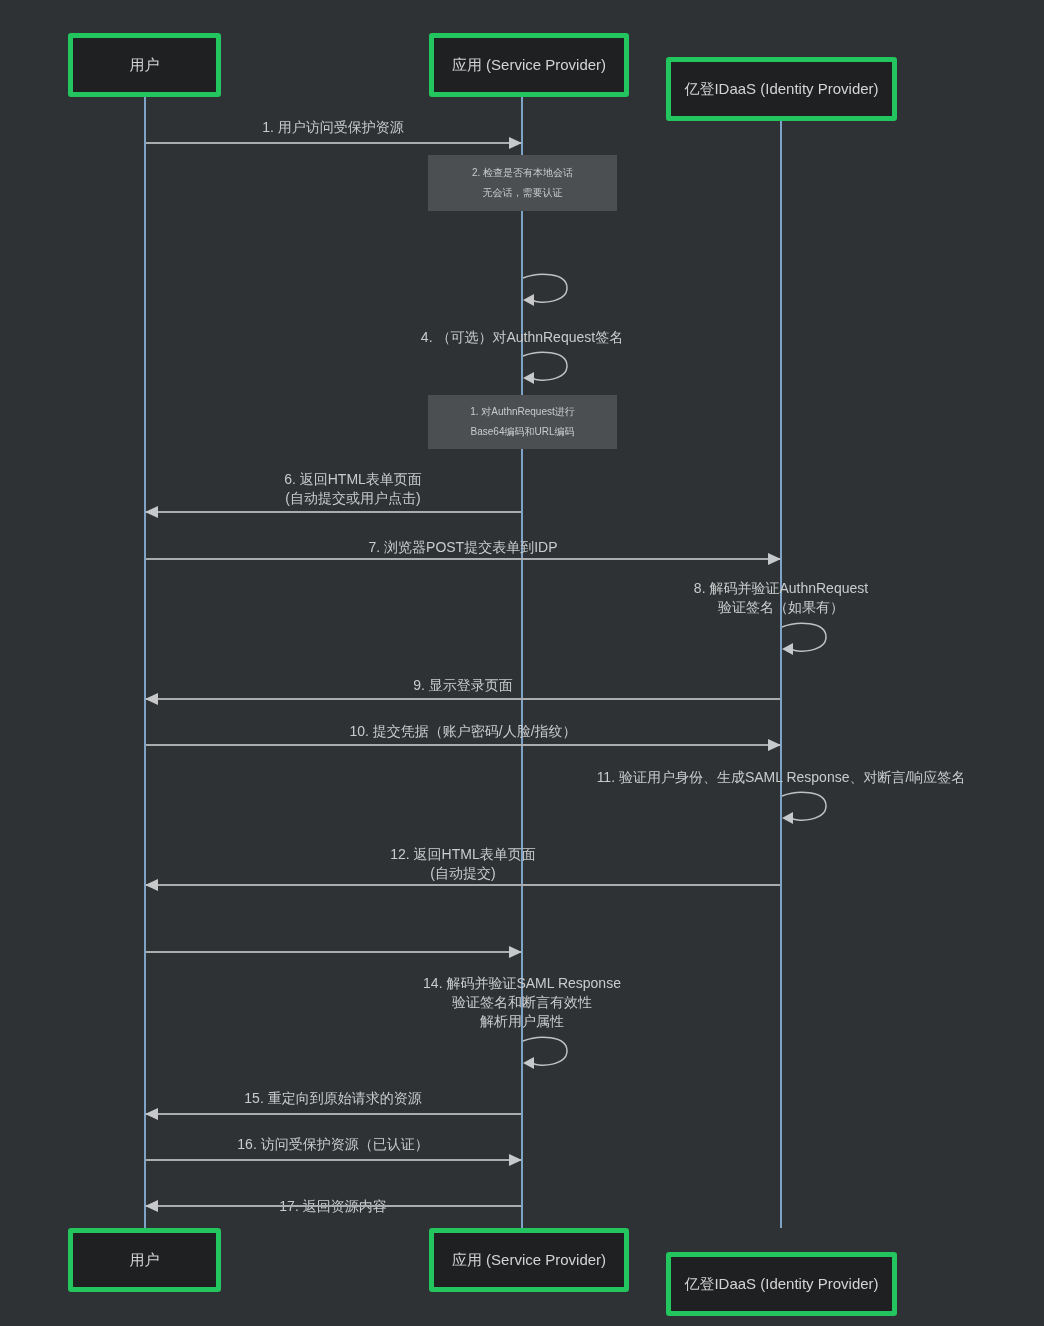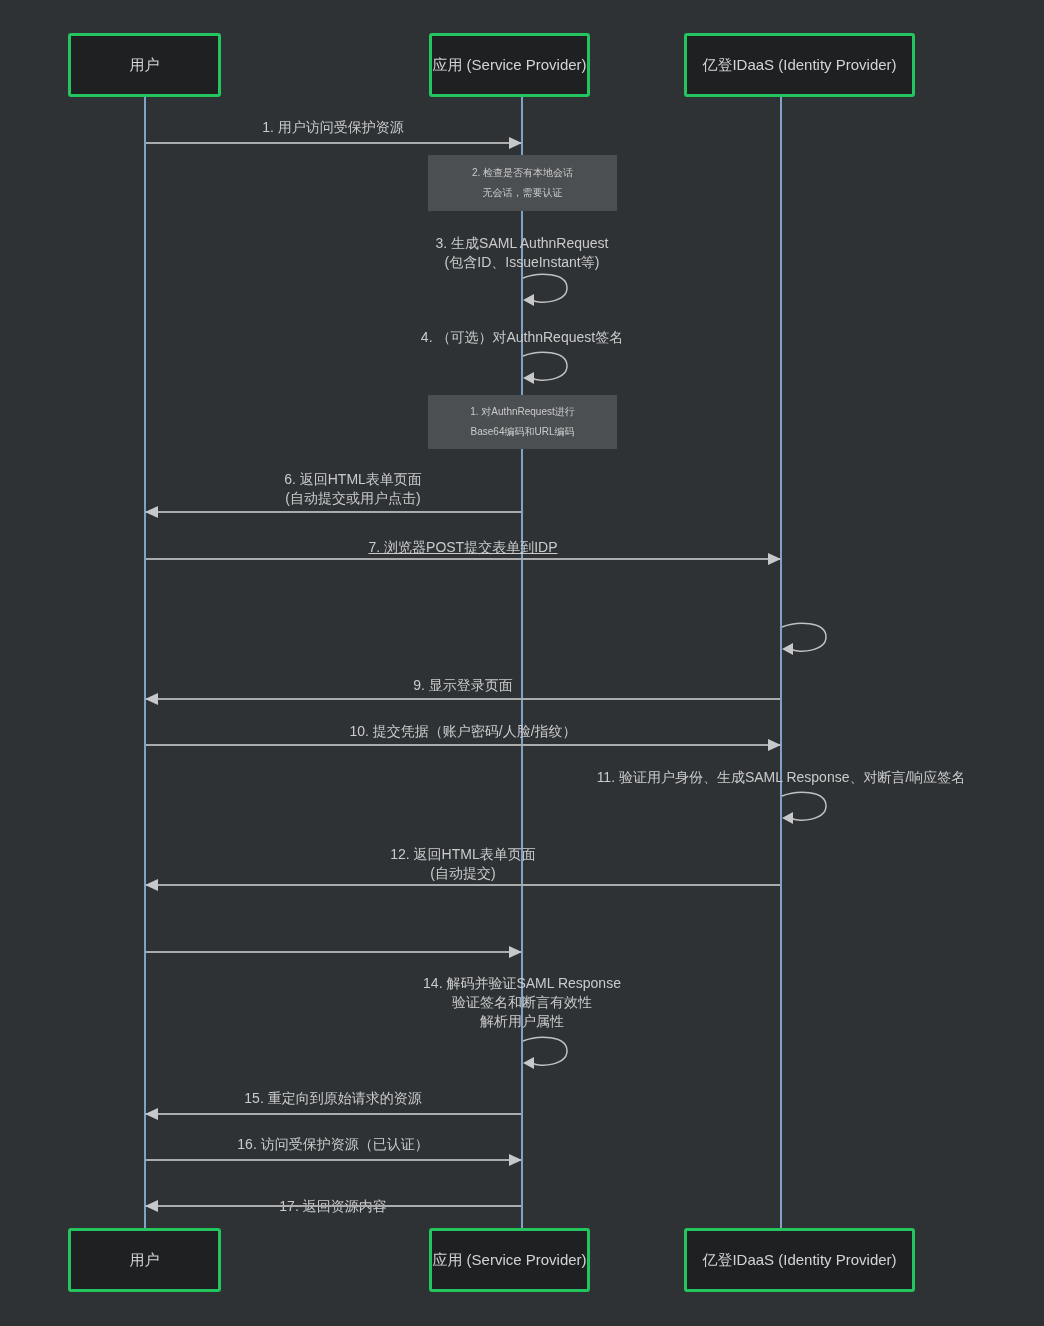--- a/index.html
+++ b/index.html
@@ -9,34 +9,34 @@
     height: 1326px;
     background: #2f3234;
     font-family: "Liberation Sans", "DejaVu Sans", sans-serif;
     overflow: hidden;
   }
   .actor {
     position: absolute;
     box-sizing: border-box;
     height: 64px;
     background: #1e2022;
-    border: 3px solid #22c55e;
+    border: 5px solid #22c55e;
     border-radius: 3px;
     display: flex;
     align-items: center;
     justify-content: center;
     color: #d2d4d6;
     font-size: 15px;
     white-space: nowrap;
   }
   .actor.top { top: 33px; }
   .actor.bottom { top: 1228px; }
   .actor.user { left: 68px;  width: 153px; }
-  .actor.sp   { left: 429px; width: 161px; }
-  .actor.idp  { left: 684px; width: 231px; }
+  .actor.sp   { left: 429px; width: 200px; }
+  .actor.idp  { left: 666px; width: 231px; margin-top: 24px; }
   .lifeline {
     position: absolute;
     top: 97px;
     width: 2px;
     height: 1131px;
     background: #7fa3c7;
   }
   .lifeline.user { left: 144px; }
   .lifeline.sp   { left: 521px; }
   .lifeline.idp  { left: 780px; }
@@ -110,24 +110,20 @@
   </div>
 
   <div class="label" style="left:333px; top:118px;">1. 用户访问受保护资源</div>
   <div class="arrow right" style="left:146px; top:142px; width:375px;"></div>
 
   <div class="note" style="left:428px; top:155px; height:56px;">
     <div>2. 检查是否有本地会话</div>
     <div>无会话，需要认证</div>
   </div>
 
-  <div class="label" style="left:522px; top:234px;">
-    <div>3. 生成SAML AuthnRequest</div>
-    <div>(包含ID、IssueInstant等)</div>
-  </div>
   <svg class="loop" style="left:522px; top:271px;" width="50" height="38" viewBox="0 0 50 38">
     <path d="M1,7 C16,1 45,1 45,17 C45,31 18,34 10,29" fill="none" stroke="#bfc1c3" stroke-width="1.5"></path>
     <polygon points="12,23 12,35 1,29" fill="#c6c8ca"></polygon>
   </svg>
 
   <div class="label" style="left:522px; top:328px;">4. （可选）对AuthnRequest签名</div>
   <svg class="loop" style="left:522px; top:349px;" width="50" height="38" viewBox="0 0 50 38">
     <path d="M1,7 C16,1 45,1 45,17 C45,31 18,34 10,29" fill="none" stroke="#bfc1c3" stroke-width="1.5"></path>
     <polygon points="12,23 12,35 1,29" fill="#c6c8ca"></polygon>
   </svg>
@@ -136,23 +132,27 @@
     <div>1. 对AuthnRequest进行</div>
     <div>Base64编码和URL编码</div>
   </div>
 
   <div class="label" style="left:333px; top:470px;margin-left:20px;">
     <div>6. 返回HTML表单页面</div>
     <div>(自动提交或用户点击)</div>
   </div>
   <div class="arrow left" style="left:146px; top:511px; width:375px;"></div>
 
-  <div class="label" style="left:463px; top:538px;text-decoration:underline;">7. 浏览器POST提交表单到IDP</div>
+  <div class="label" style="left:463px; top:538px;">7. 浏览器POST提交表单到IDP</div>
   <div class="arrow right" style="left:146px; top:558px; width:634px;"></div>
 
+  <div class="label" style="left:781px; top:579px;">
+    <div>8. 解码并验证AuthnRequest</div>
+    <div>验证签名（如果有）</div>
+  </div>
   <svg class="loop" style="left:781px; top:620px;" width="50" height="38" viewBox="0 0 50 38">
     <path d="M1,7 C16,1 45,1 45,17 C45,31 18,34 10,29" fill="none" stroke="#bfc1c3" stroke-width="1.5"></path>
     <polygon points="12,23 12,35 1,29" fill="#c6c8ca"></polygon>
   </svg>
 
   <div class="label" style="left:463px; top:676px;">9. 显示登录页面</div>
   <div class="arrow left" style="left:146px; top:698px; width:634px;"></div>
 
   <div class="label" style="left:463px; top:722px;">10. 提交凭据（账户密码/人脸/指纹）</div>
   <div class="arrow right" style="left:146px; top:744px; width:634px;"></div>

